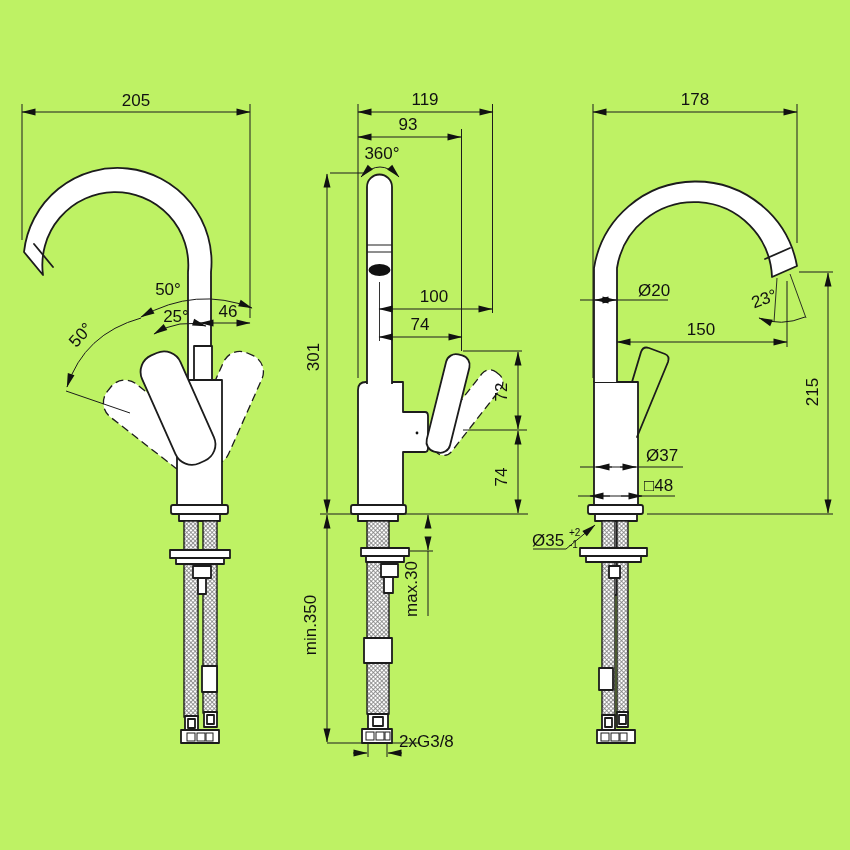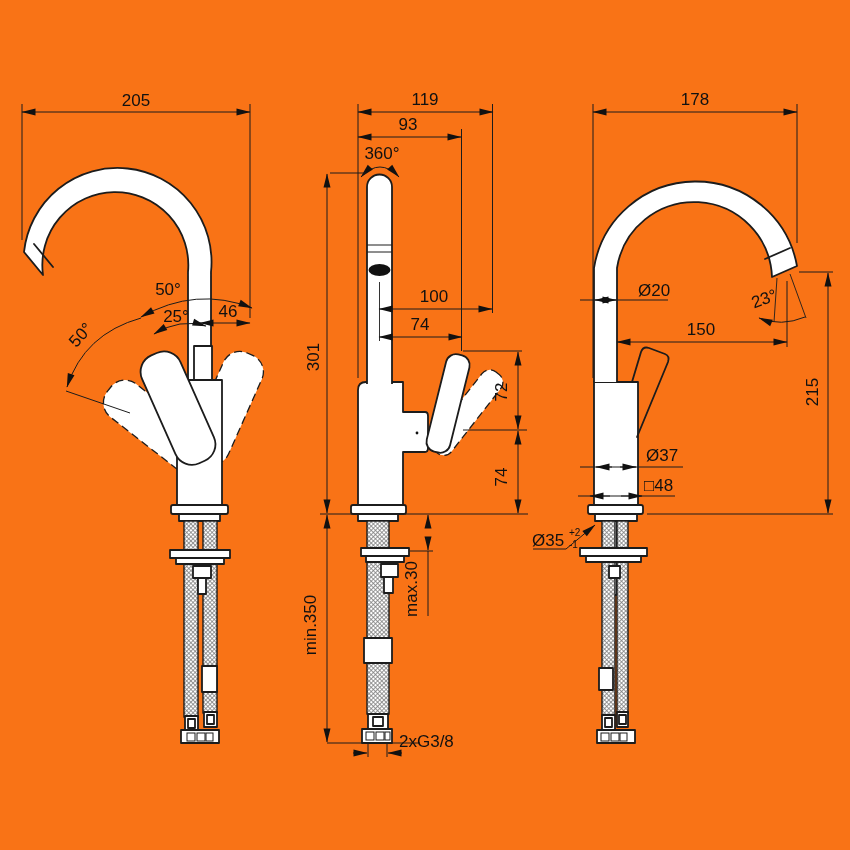--- a/index.html
+++ b/index.html
@@ -1,16 +1,16 @@
 <!DOCTYPE html>
 <html><head>
 <meta charset="utf-8">
 <style>
   html,body{margin:0;padding:0;background:#fff;}
-  .stage{width:850px;height:850px;position:relative;background:#f97316;overflow:hidden;}
+  .stage{width:850px;height:850px;position:relative;background:#bef264;overflow:hidden;}
   
   .o   { fill:#fff;  stroke:#1c1c1c; stroke-width:1.8; stroke-linejoin:round; }
   .on  { fill:none;  stroke:#1c1c1c; stroke-width:1.8; stroke-linejoin:round; stroke-linecap:round; }
   .dsh { fill:#fff;  stroke:#1c1c1c; stroke-width:1.3; stroke-dasharray:8 4.5; stroke-linejoin:round;}
   .d   { fill:none;  stroke:#1c1c1c; stroke-width:1; }
   .thin{ stroke-width:0.9; }
   .hose{ fill:url(#braid); stroke:#1c1c1c; stroke-width:1.4; }
   .t   { font-family:"Liberation Sans","DejaVu Sans",sans-serif; font-size:17px; fill:#111; }
   .ts  { font-family:"Liberation Sans","DejaVu Sans",sans-serif; font-size:10px; fill:#111; }
   .mid { text-anchor:middle; }

